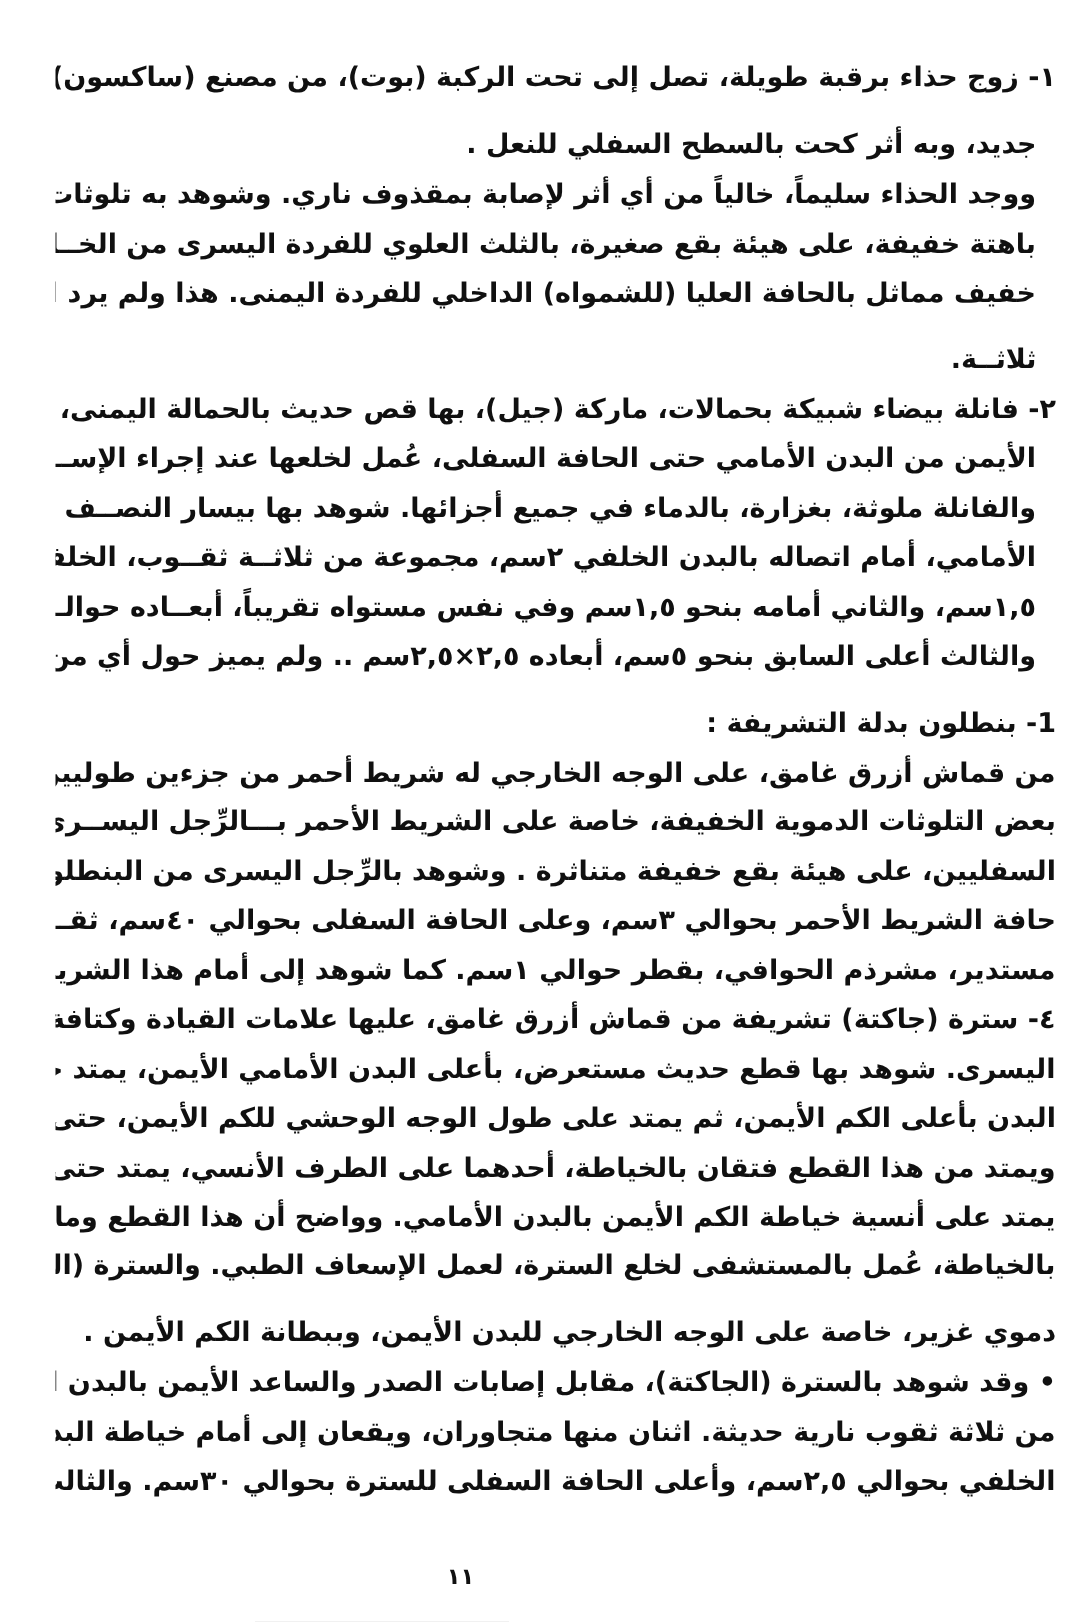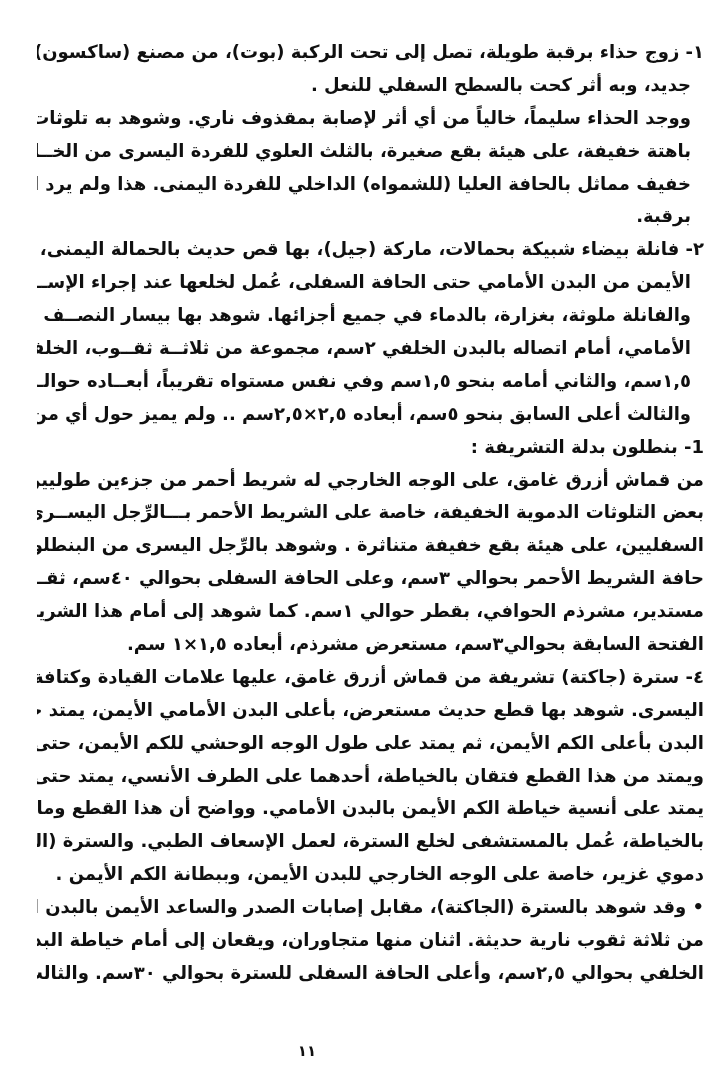--- a/index.html
+++ b/index.html
@@ -24,20 +24,21 @@
     font-size:18px;
     font-weight:700;
     direction:rtl;
     text-align:justify;
     text-align-last:justify;
     white-space:nowrap;
     overflow:hidden;
   }
   .line.end{
     text-align-last:right;
+    margin-top:12px;
   }
   
   .b-hang .line:nth-child(n+2){padding-right:13px;}
   
   .b-ind .line{padding-right:13px;}
   
   .b-flush .line{padding-right:0;}
   .pagenum{
     position:absolute;
     top:1042px;left:0;width:614px;
@@ -54,40 +55,39 @@
 <div class="page">
   <div class="content">
       <div class="block b-hang">
         <div class="line">١- زوج حذاء برقبة طويلة، تصل إلى تحت الركبة (بوت)، من مصنع (ساكسون)، والحــذاء</div>
         <div class="line end">جديد، وبه أثر كحت بالسطح السفلي للنعل .</div>
       </div>
       <div class="block b-ind">
         <div class="line">ووجد الحذاء سليماً، خالياً من أي أثر لإصابة بمقذوف ناري. وشوهد به تلوثات دموية محمــرة</div>
         <div class="line">باهتة خفيفة، على هيئة بقع صغيرة، بالثلث العلوي للفردة اليسرى من الخــارج، وكــذا تلــوث</div>
         <div class="line">خفيف مماثل بالحافة العليا (للشمواه) الداخلي للفردة اليمنى. هذا ولم يرد الشراب (الجورب) مــع</div>
-        <div class="line end">برقبة.</div>
+        <div class="line end">ثلاثــة.</div>
       </div>
       <div class="block b-hang">
         <div class="line">٢- فانلة بيضاء شبيكة بحمالات، ماركة (جيل)، بها قص حديث بالحمالة اليمنى، يمتد على الجــزء</div>
         <div class="line">الأيمن من البدن الأمامي حتى الحافة السفلى، عُمل لخلعها عند إجراء الإســعافات بالمستشــفى،</div>
         <div class="line">والفانلة ملوثة، بغزارة، بالدماء في جميع أجزائها. شوهد بها بيسار النصــف العلــوي للبــدن</div>
         <div class="line">الأمامي، أمام اتصاله بالبدن الخلفي ٢سم، مجموعة من ثلاثــة ثقــوب، الخلفــي منــها بقطــر</div>
         <div class="line">١,٥سم، والثاني أمامه بنحو ١,٥سم وفي نفس مستواه تقريباً، أبعــاده حوالــي ٤×٢,٥ســم،</div>
         <div class="line">والثالث أعلى السابق بنحو ٥سم، أبعاده ٢,٥×٢,٥سم .. ولم يميز حول أي من هذه الثقوب أية</div>
       </div>
       <div class="block b-flush">
         <div class="line end">1- بنطلون بدلة التشريفة :</div>
       </div>
       <div class="block b-flush">
         <div class="line">من قماش أزرق غامق، على الوجه الخارجي له شريط أحمر من جزءين طوليين متجاورين، بــه</div>
         <div class="line">بعض التلوثات الدموية الخفيفة، خاصة على الشريط الأحمر بـــالرِّجل اليســرى، فــي الثلثيــن</div>
         <div class="line">السفليين، على هيئة بقع خفيفة متناثرة . وشوهد بالرِّجل اليسرى من البنطلون، إلى الخلف مــن</div>
         <div class="line">حافة الشريط الأحمر بحوالي ٣سم، وعلى الحافة السفلى بحوالي ٤٠سم، ثقــب نــاري حديــث،</div>
         <div class="line">مستدير، مشرذم الحوافي، بقطر حوالي ١سم. كما شوهد إلى أمام هذا الشريط، وأسفل مســتوى</div>
-        <div class="line end">الفتحة السابقة بحوالي٣سم، مستعرض مشرذم، أبعاده ١,٥×١ سم.</div>
       </div>
       <div class="block b-flush">
         <div class="line">٤- سترة (جاكتة) تشريفة من قماش أزرق غامق، عليها علامات القيادة وكتافة واحدة على الكتــف</div>
         <div class="line">اليسرى. شوهد بها قطع حديث مستعرض، بأعلى البدن الأمامي الأيمن، يمتد حتى اتصال هــذا</div>
         <div class="line">البدن بأعلى الكم الأيمن، ثم يمتد على طول الوجه الوحشي للكم الأيمن، حتى حافتــه الســفلي.</div>
         <div class="line">ويمتد من هذا القطع فتقان بالخياطة، أحدهما على الطرف الأنسي، يمتد حتى الياقــة، والآخــر</div>
         <div class="line">يمتد على أنسية خياطة الكم الأيمن بالبدن الأمامي. وواضح أن هذا القطع وما صحبه من تفتــق</div>
         <div class="line">بالخياطة، عُمل بالمستشفى لخلع السترة، لعمل الإسعاف الطبي. والسترة (الجاكتة) بــها تلــوث</div>
         <div class="line end">دموي غزير، خاصة على الوجه الخارجي للبدن الأيمن، وببطانة الكم الأيمن .</div>
       </div>

